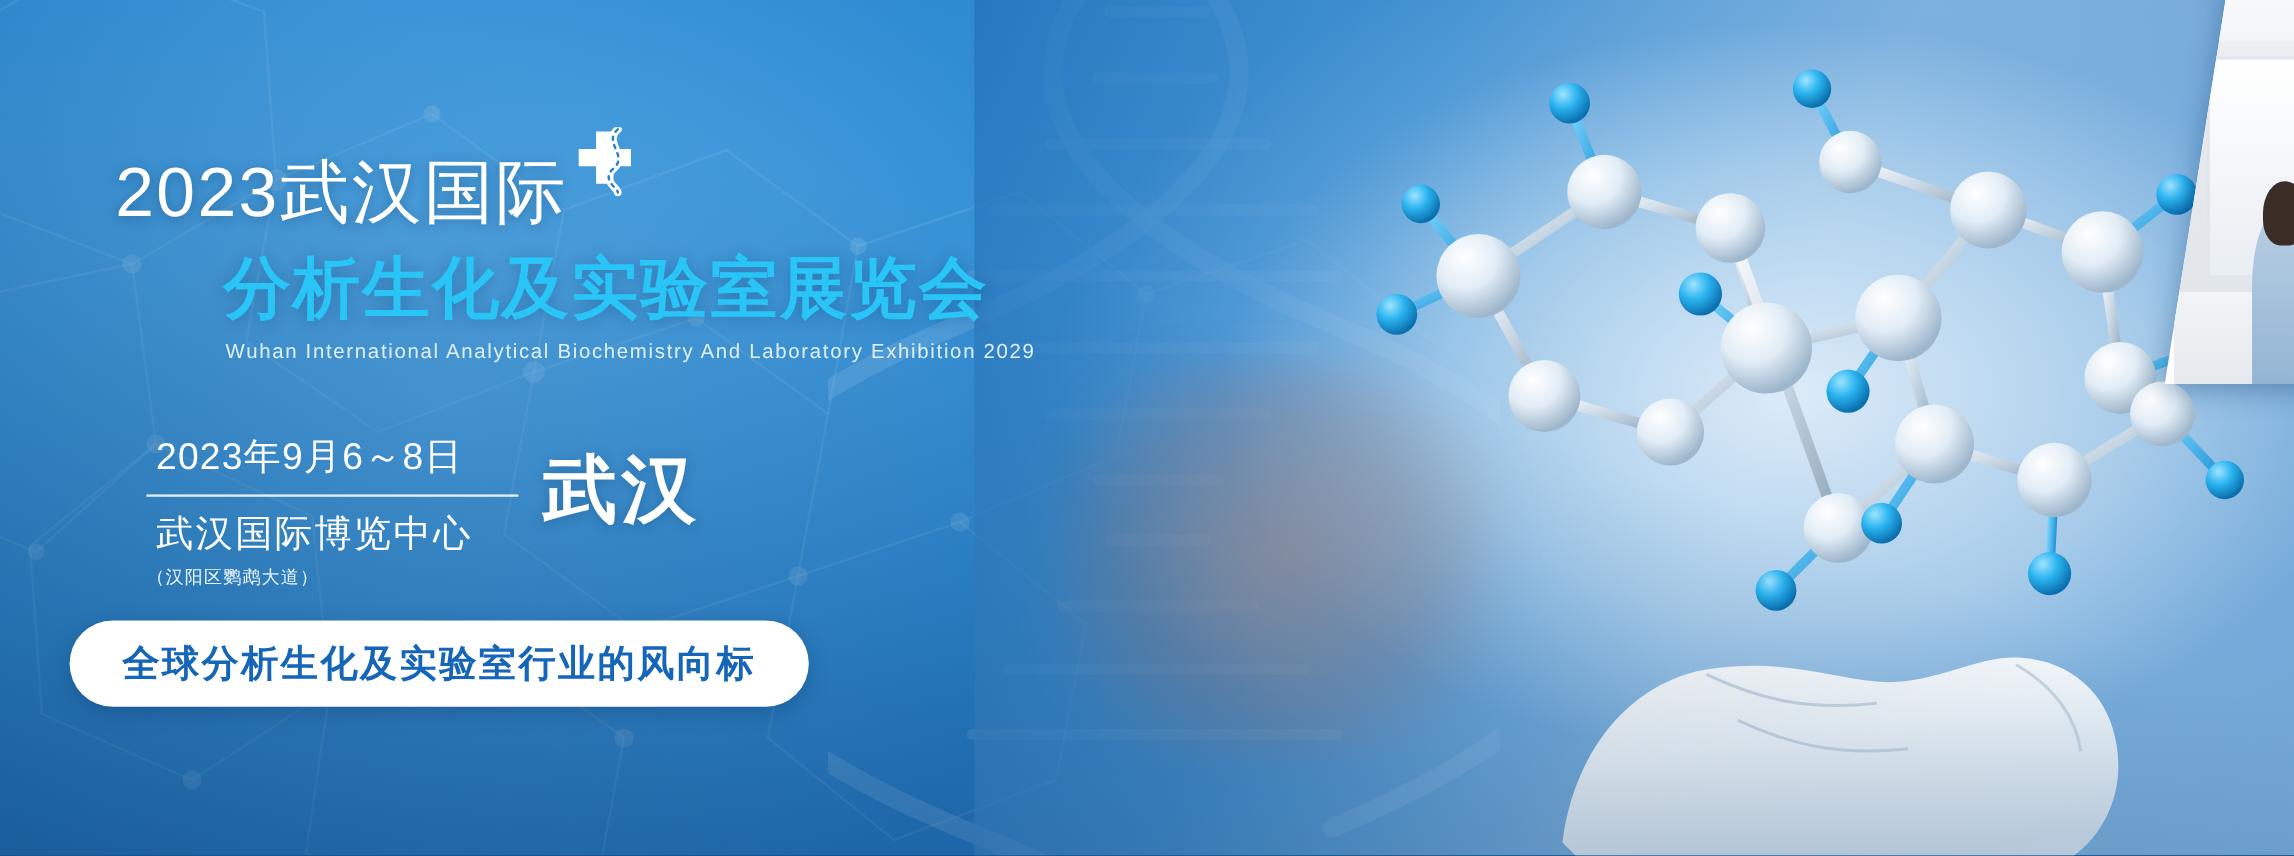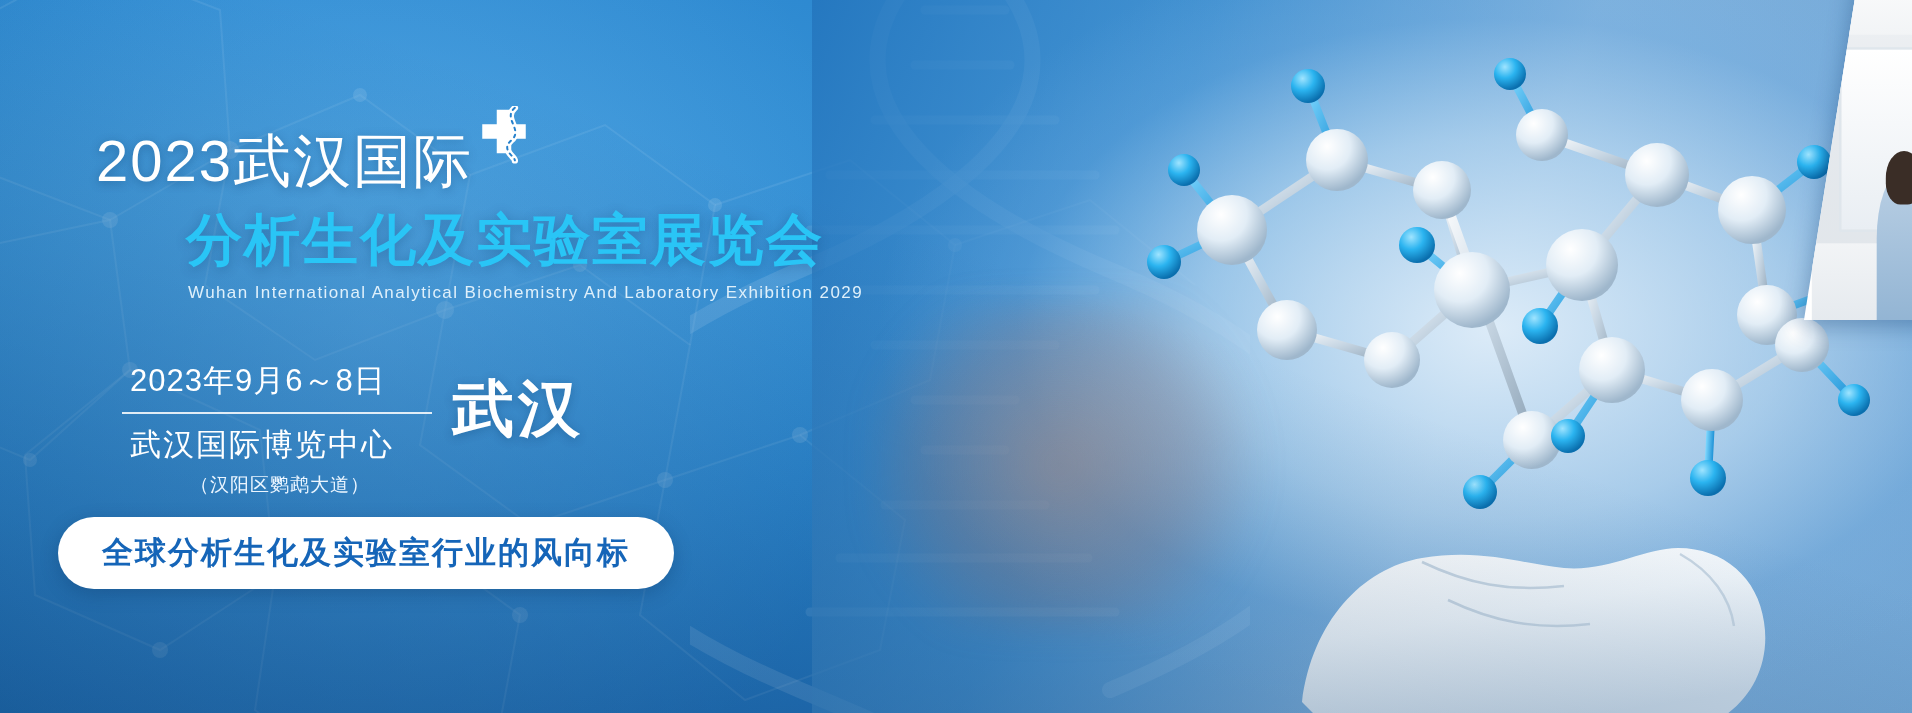--- a/index.html
+++ b/index.html
@@ -100,22 +100,22 @@
   }
   .rule{
     margin:10px 0 10px 0; height:1.5px; width:310px;
     background:rgba(255,255,255,.85);
   }
   .venue-line{
     font-size:31px; color:#ffffff; letter-spacing:2px; white-space:nowrap;
     padding-left:8px;
   }
   .venue-sub{
-    margin-top:6px; font-size:19px; color:#eaf5ff; letter-spacing:1px;
-    text-align:center; padding-right:14px; white-space:nowrap;
+    margin-top:6px; font-size:15px; color:#eaf5ff; letter-spacing:1px;
+    text-align:left; padding-right:14px; white-space:nowrap;
   }
 
   .city-block{ position:absolute; left:452px; top:378px;text-align:right; }
   .city-cn{
     font-size:62px; font-weight:bold; color:#ffffff; line-height:1;
     letter-spacing:4px; white-space:nowrap;
     text-shadow:0 2px 10px rgba(8,50,95,.30);
   }
   .city-en{
     margin-top:8px; font-size:38px; color:#ffffff; letter-spacing:3px;

